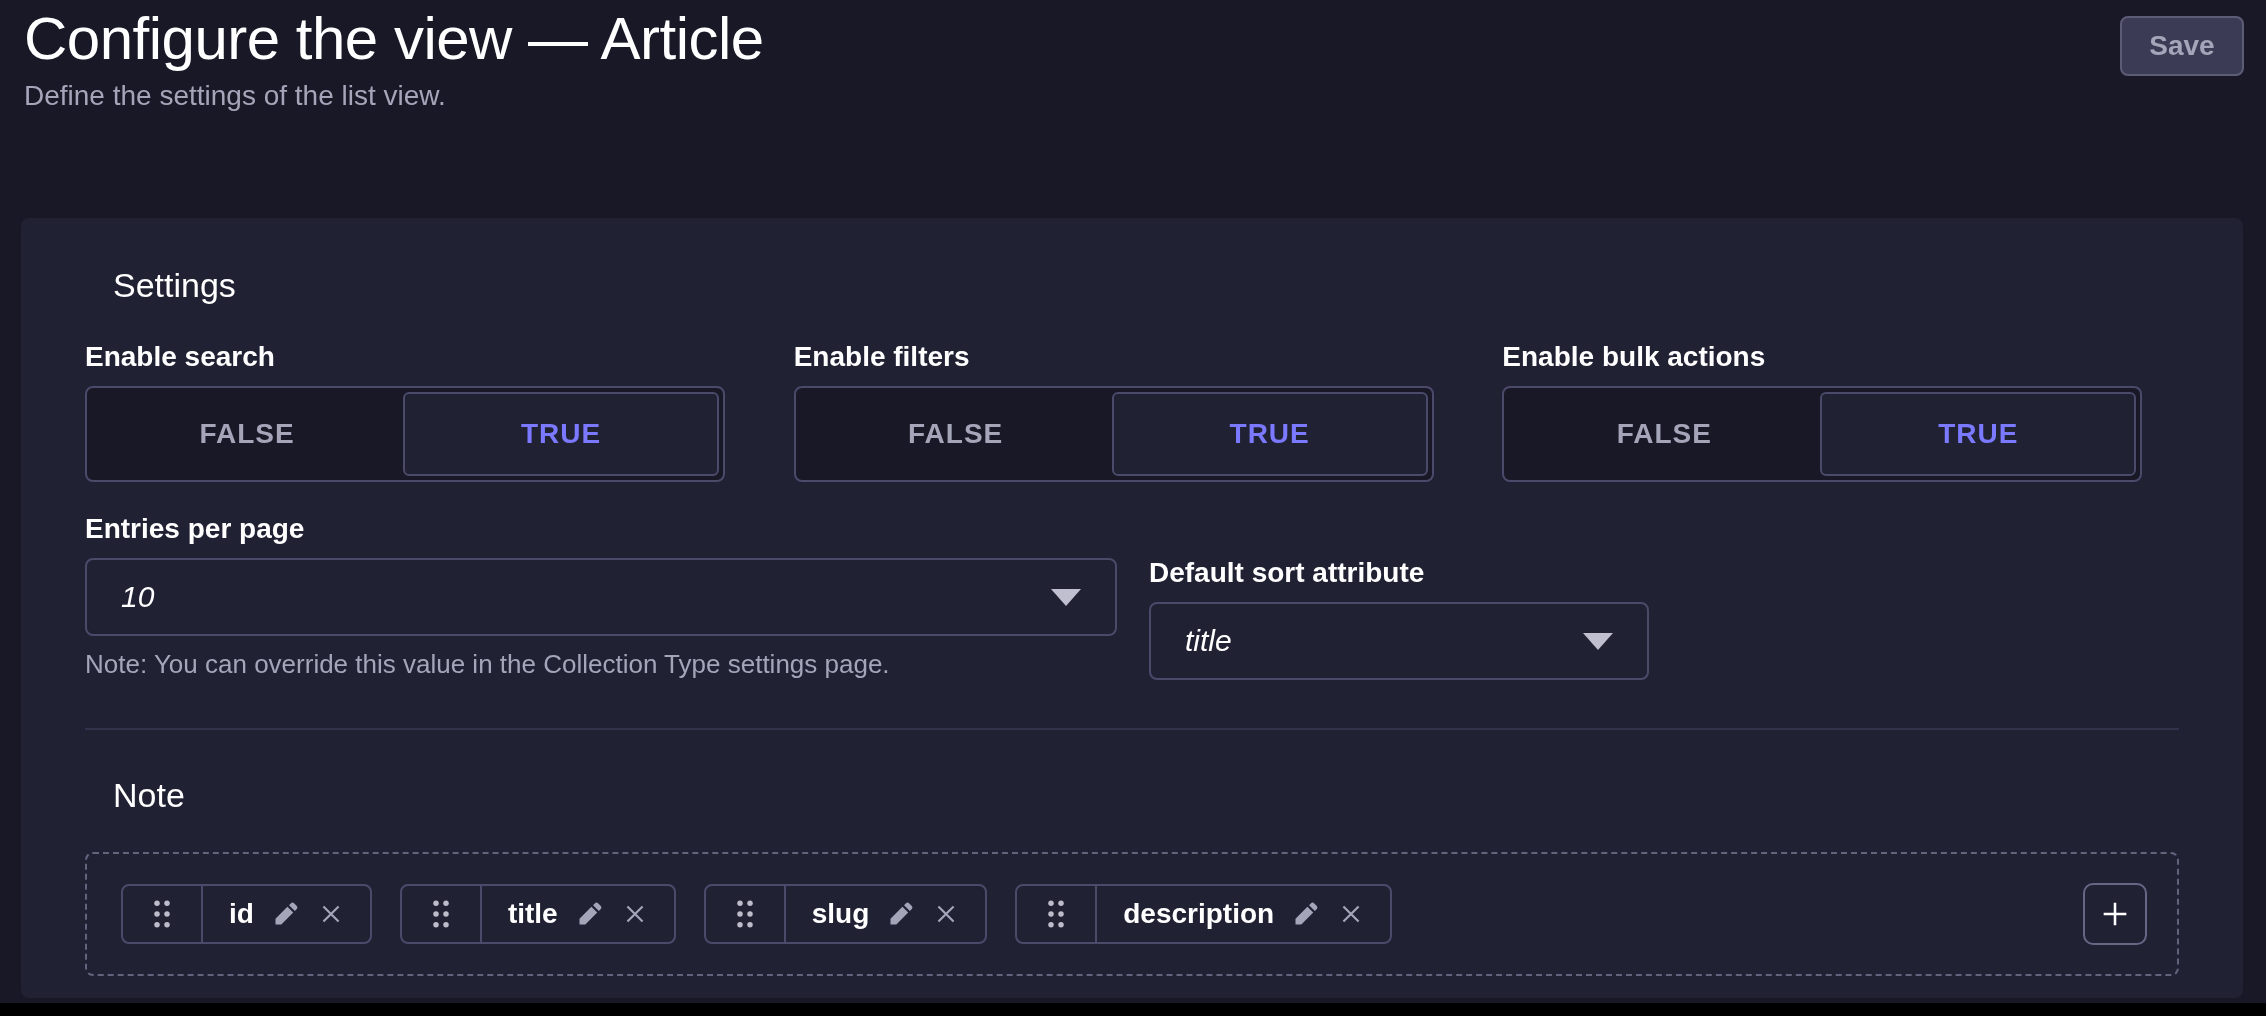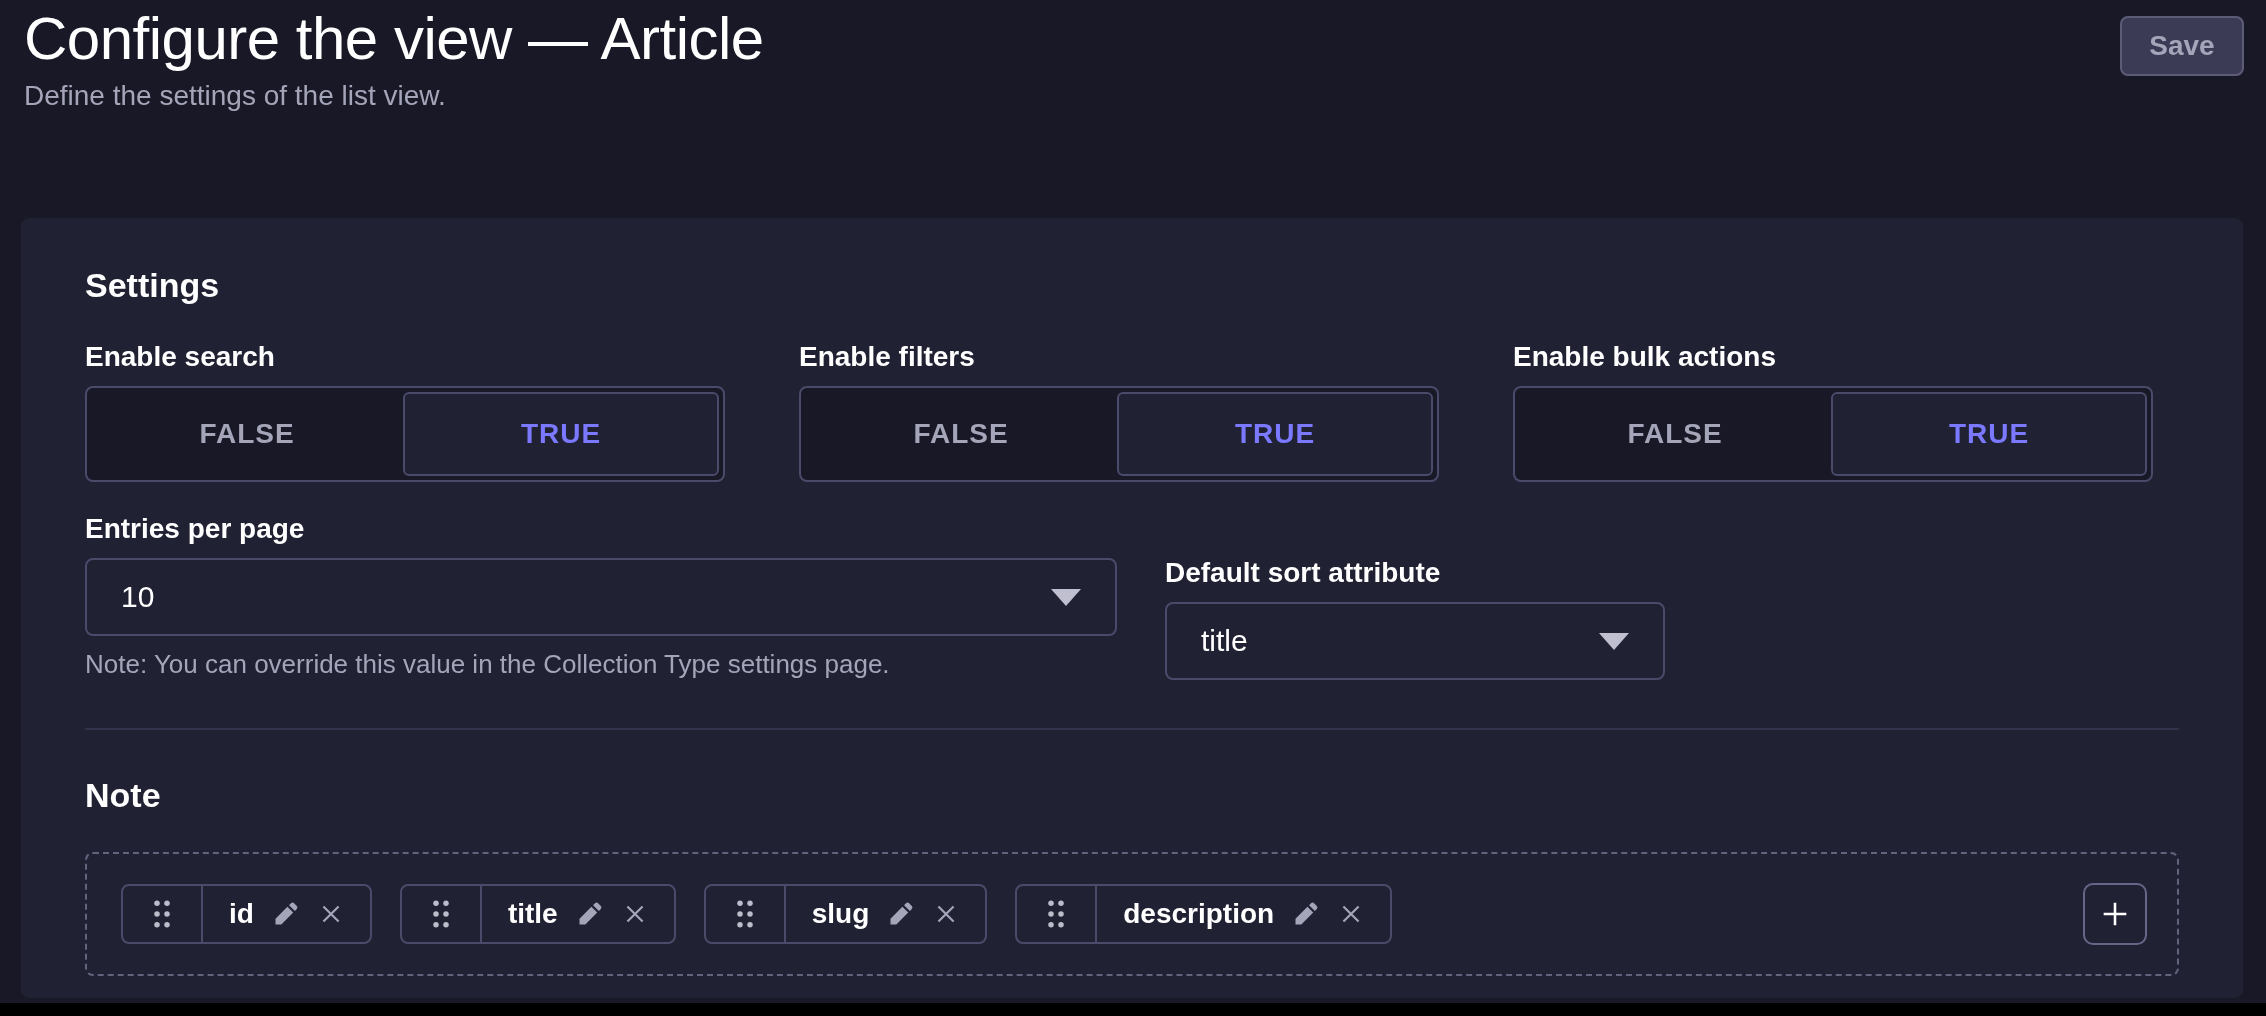--- a/index.html
+++ b/index.html
@@ -33,25 +33,25 @@
 
   
   .card {
     margin: 104px 23px 0 21px;
     height: 780px;
     background: #212134;
     border-radius: 8px;
     padding: 46px 64px 0 64px;
   }
   .section-heading {
-    font-size: 34px; line-height: 42px; font-weight: 700; color: #ffffff;
-  }
-
-  
-  .row { display: flex; gap: 48px; }
+    font-size: 34px; line-height: 42px; font-weight: 400; color: #ffffff; margin-left: 28px;
+  }
+
+  
+  .row { display: flex; gap: 32px; }
   .row-toggles { margin-top: 34px; }
   .row-selects { margin-top: 30px; }
   .col-third { width: 677px; }
   .col-half  { width: 1032px; }
   .col-quarter { width: 500px; margin-top: 44px; }
 
   .field-label {
     font-size: 28px; line-height: 34px; font-weight: 600;
     color: #ffffff; margin-bottom: 12px;
   }
@@ -74,21 +74,21 @@
 
   
   .select {
     height: 78px; width: 100%;
     background: #212134;
     border: 2px solid #4a4a6a; border-radius: 8px;
     display: flex; align-items: center;
     padding: 0 34px;
     cursor: pointer;
   }
-  .select-value { font-size: 30px; color: #ffffff; }
+  .select-value { font-size: 30px; color: #ffffff; font-style: italic; }
   .caret-icon {
     margin-left: auto;
     width: 0; height: 0;
     border-left: 15px solid transparent;
     border-right: 15px solid transparent;
     border-top: 17px solid #bfbfcf;
   }
   .note {
     margin-top: 12px; font-size: 26px; line-height: 32px;
     color: #a5a5ba; font-weight: 400;

